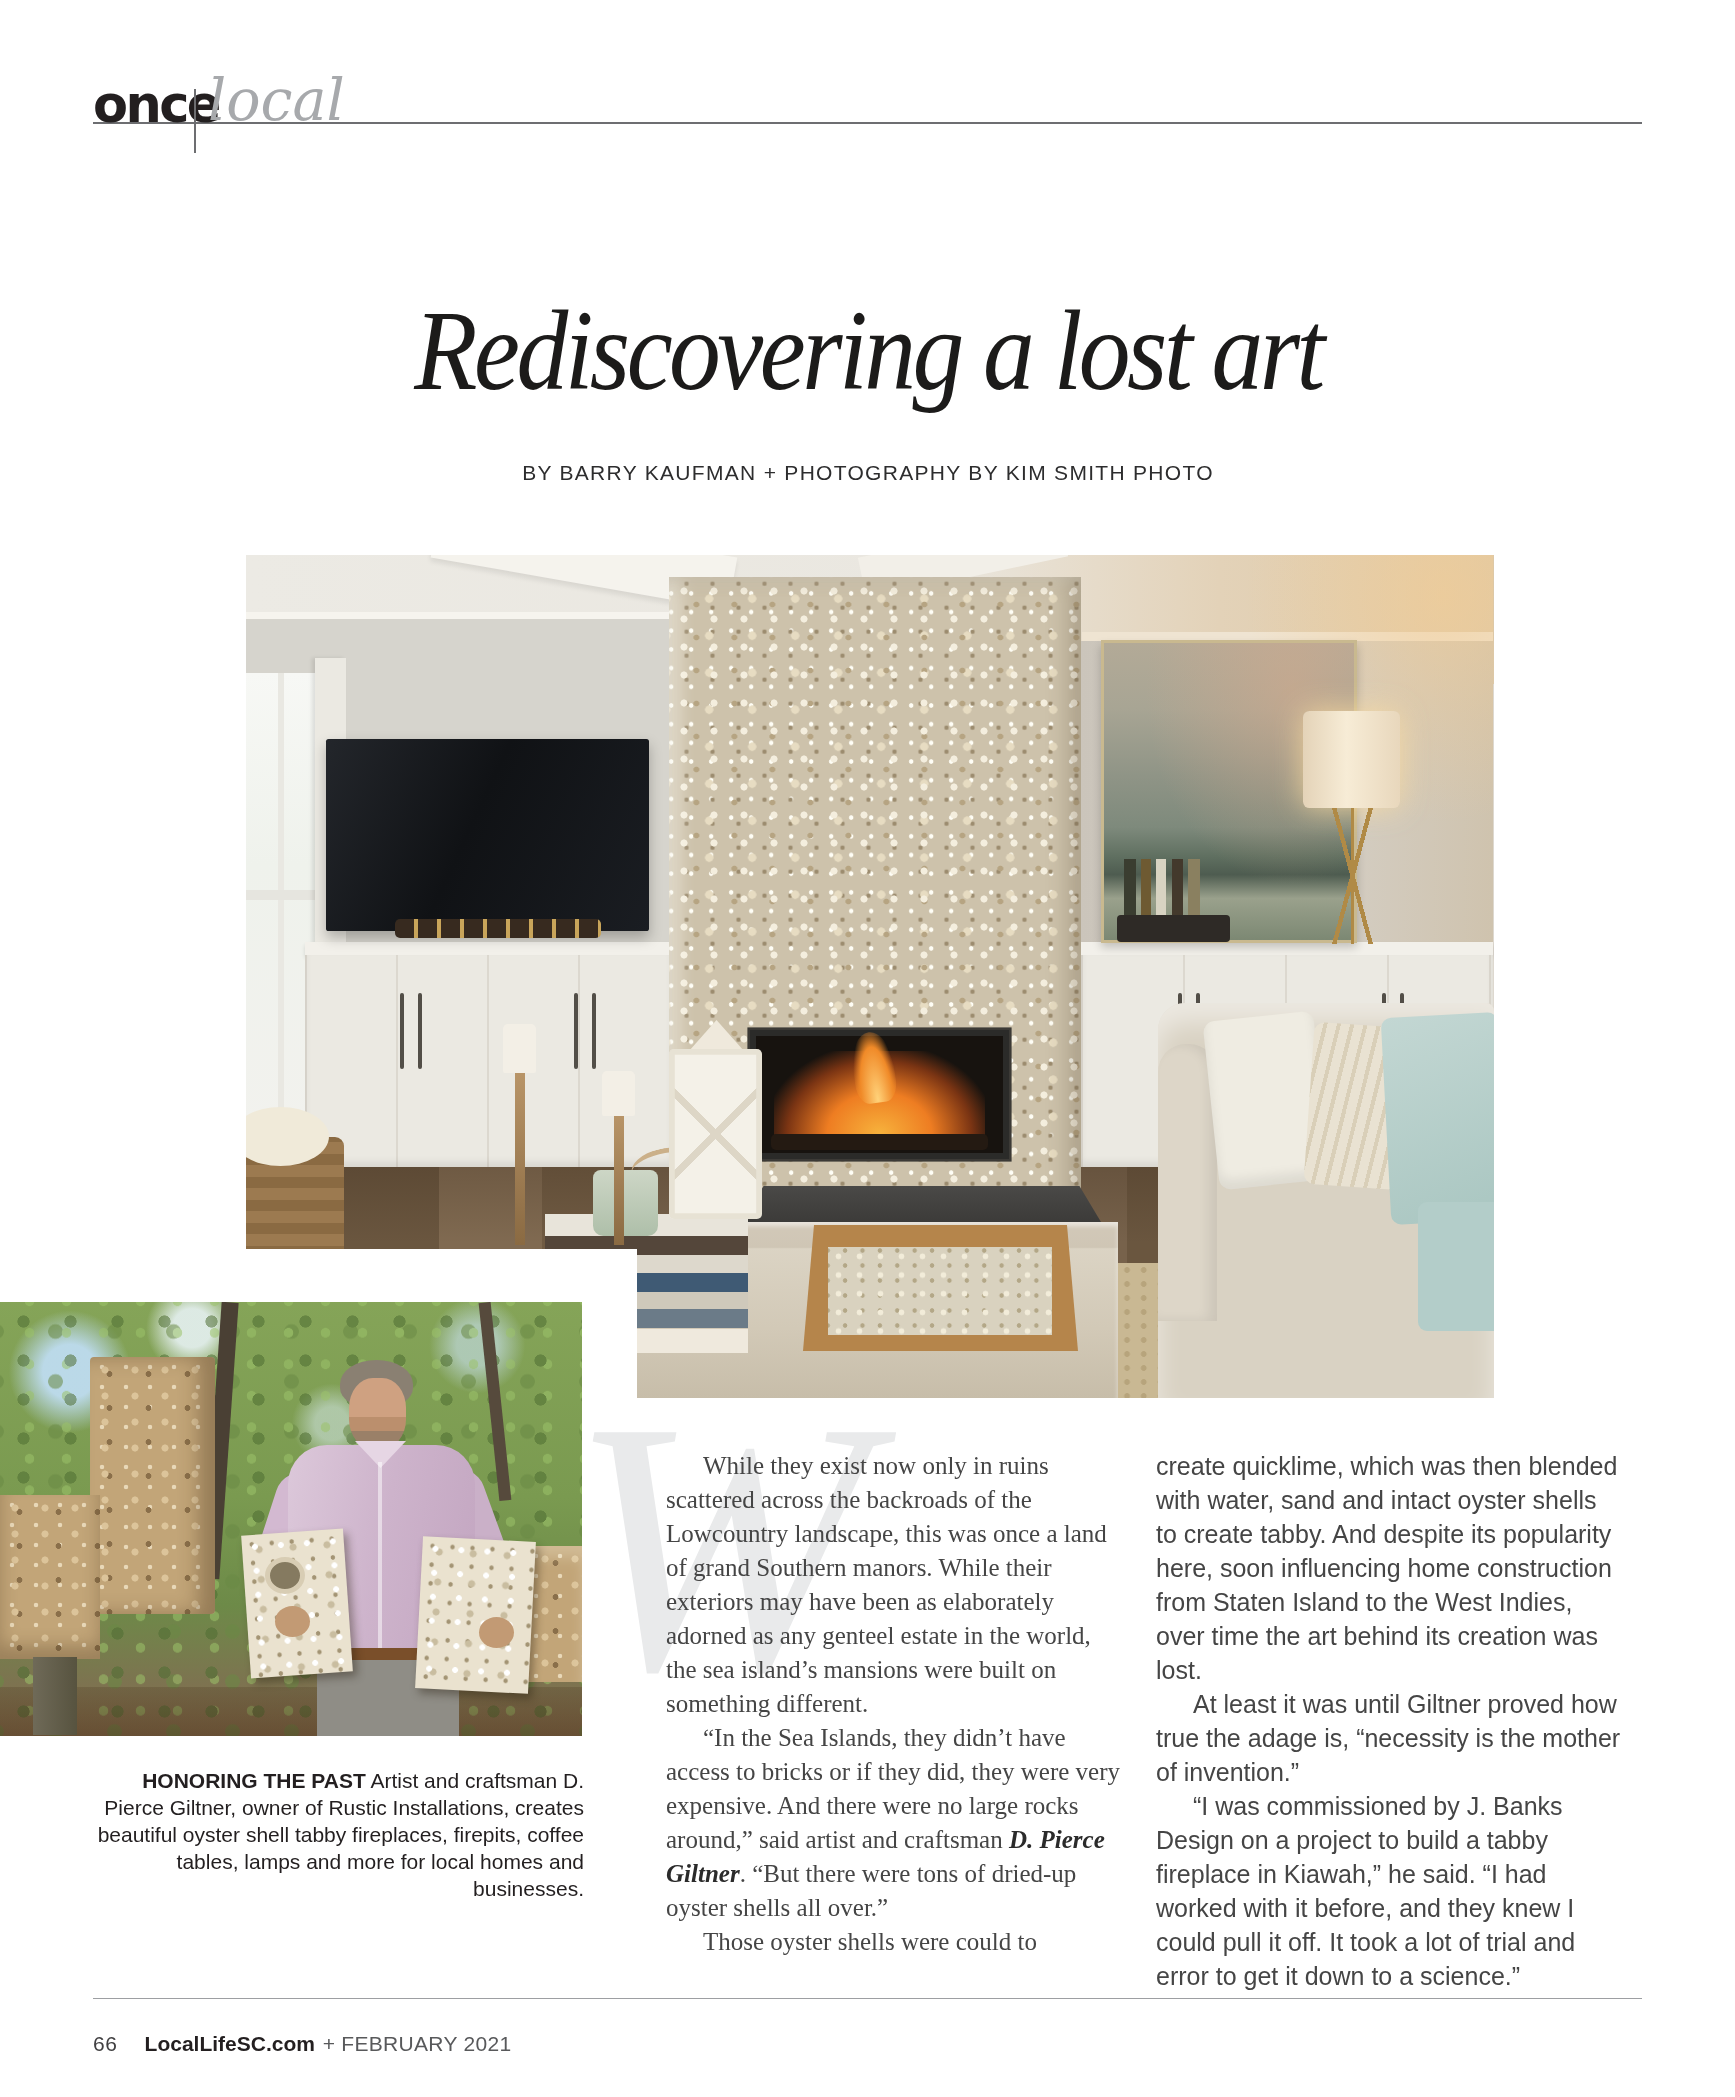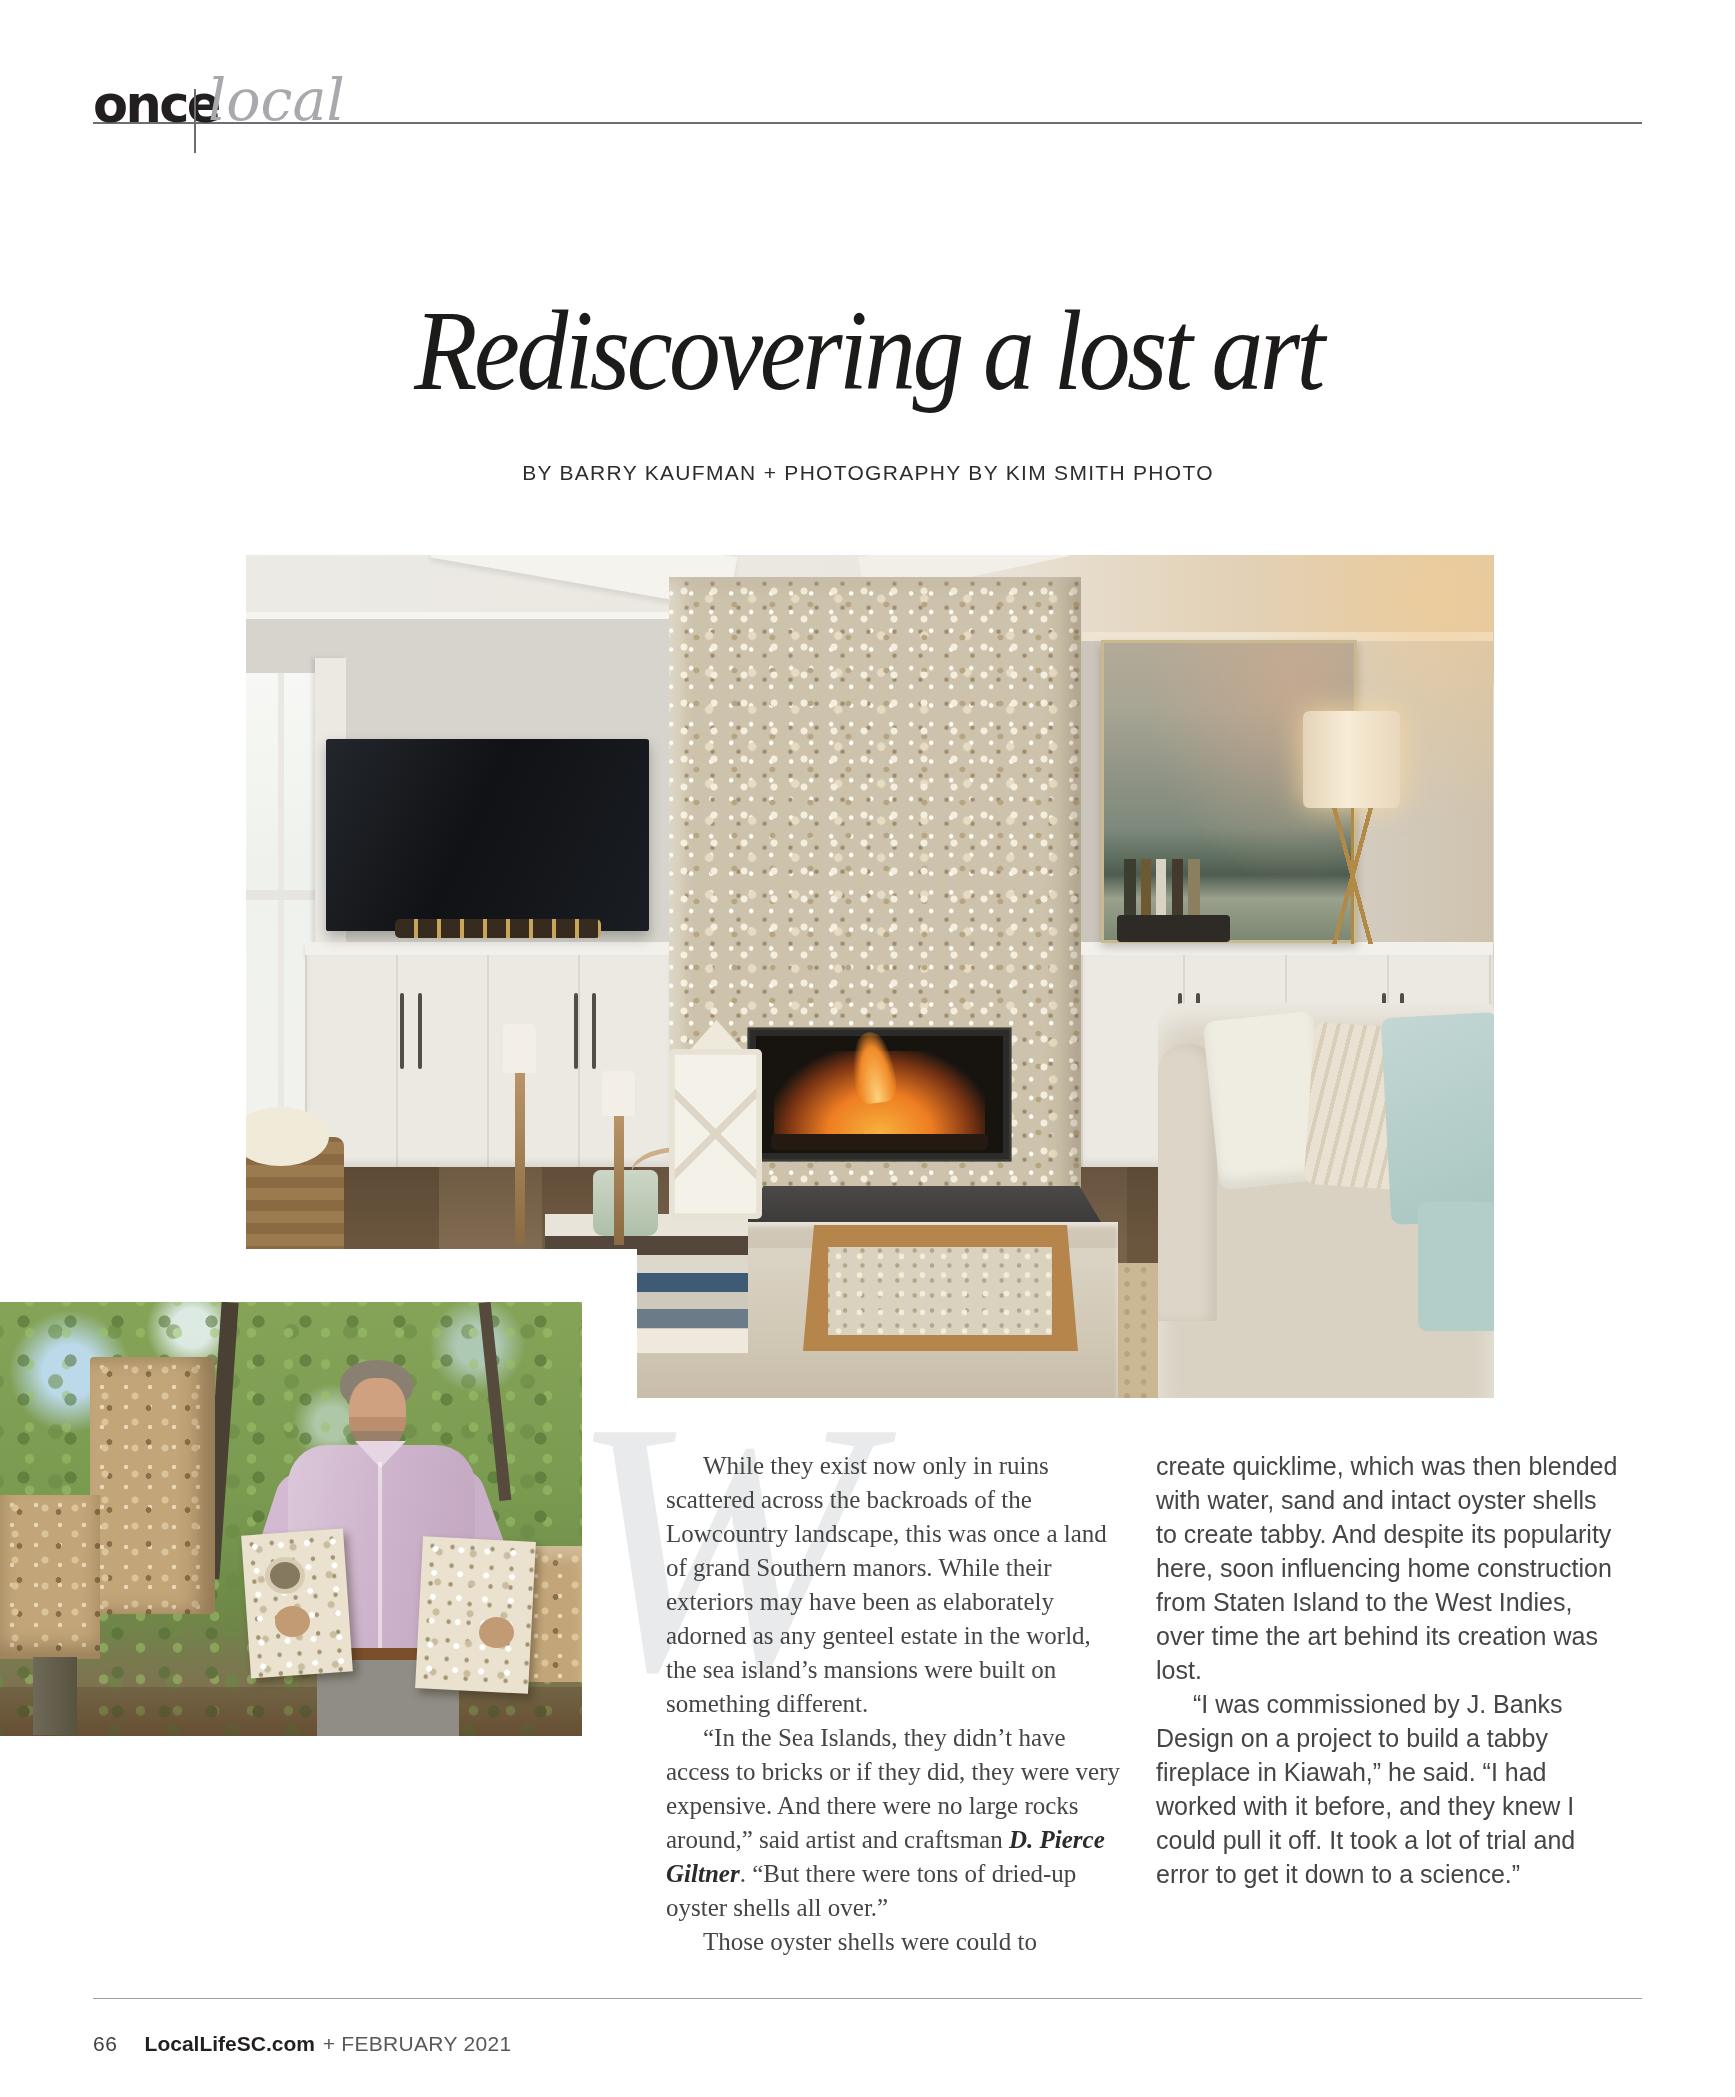--- a/index.html
+++ b/index.html
@@ -329,30 +329,32 @@
     <div class="pp-placket"></div>
     <div class="pp-belt"></div>
     <div class="pp-pants"></div>
     <div class="pp-block-left tabbyblock"></div>
     <div class="pp-block-hole"></div>
     <div class="pp-block-right tabbyblock"></div>
     <div class="pp-hand-left"></div>
     <div class="pp-hand-right"></div>
   </div>
 
+  <div class="caption"><span class="lead">HONORING THE PAST</span><span> Artist and craftsman D. Pierce Giltner, owner of Rustic Installations, creates beautiful oyster shell tabby fireplaces, firepits, coffee tables, lamps and more for local homes and businesses.</span></div>
 
   <div class="dropcap">W</div>
 
   <div class="col col1">
     <p class="indent">While they exist now only in ruins scattered across the backroads of the Lowcountry landscape, this was once a land of grand Southern manors. While their exteriors may have been as elaborately adorned as any genteel estate in the world, the sea island’s mansions were built on something different.</p>
     <p class="indent"><span>“In the Sea Islands, they didn’t have access to bricks or if they did, they were very expensive. And there were no large rocks around,” said artist and craftsman </span><span class="bold-name">D. Pierce Giltner</span><span>. “But there were tons of dried-up oyster shells all over.”</span></p>
     <p class="indent">Those oyster shells were could to</p>
   </div>
   <div class="col col2">
     <p>create quicklime, which was then blended with water, sand and intact oyster shells to create tabby. And despite its popularity here, soon influencing home construction from Staten Island to the West Indies, over time the art behind its creation was lost.</p>
+    <p class="indent">At least it was until Giltner proved how true the adage is, “necessity is the mother of invention.”</p>
     <p class="indent">“I was commissioned by J. Banks Design on a project to build a tabby fireplace in Kiawah,” he said. “I had worked with it before, and they knew I could pull it off. It took a lot of trial and error to get it down to a science.”</p>
   </div>
 
   <div class="footer-rule"></div>
   <div class="footer"><span class="num">66</span><span class="site">LocalLifeSC.com</span><span class="issue">+ FEBRUARY 2021</span></div>
 
 </div>
 
 
 </body></html>

